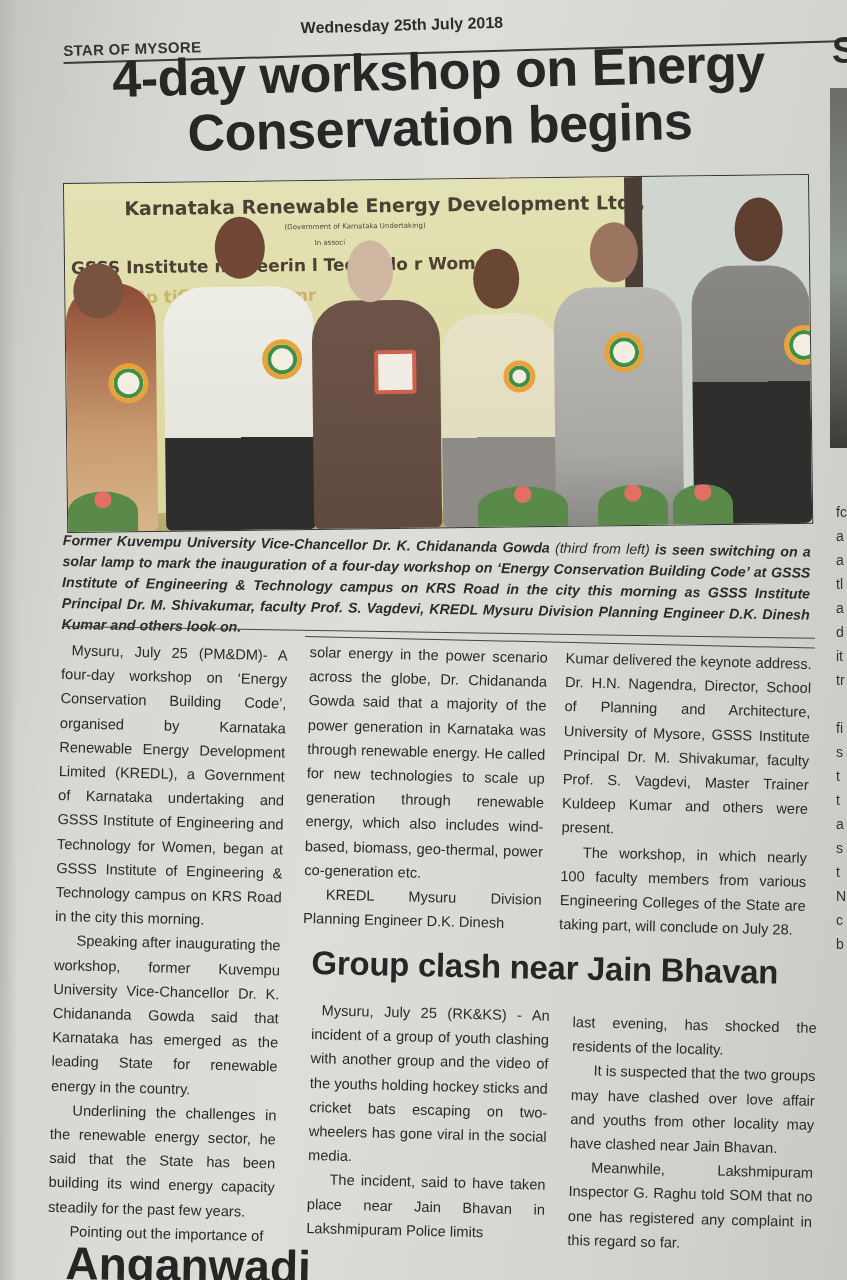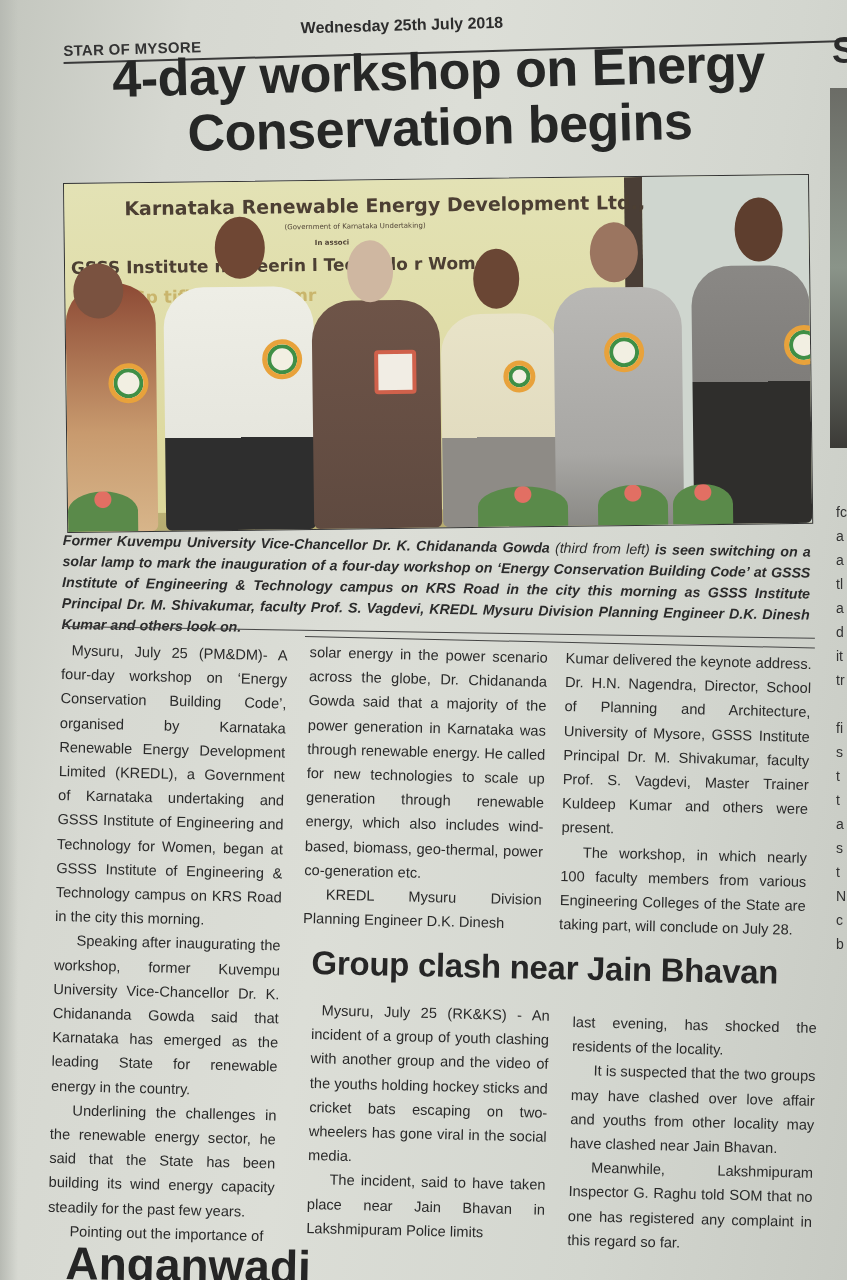--- a/index.html
+++ b/index.html
@@ -62,21 +62,21 @@
     <div>4-day workshop on Energy</div>
     <div>Conservation begins</div>
   </div>
 
   <div class="photo">
     <div class="banner-bg"></div>
     <div class="banner-dark"></div>
     <div class="banner-right"></div>
     <div class="banner-line" style="left:60px;top:14px;font-size:19px;">Karnataka Renewable Energy Development Ltd.,</div>
     <div class="banner-line" style="left:220px;top:42px;font-size:7px;font-weight:normal;">(Government of Karnataka Undertaking)</div>
-    <div class="banner-line" style="left:250px;top:58px;font-size:7px;font-weight:bold;">In associ</div>
+    <div class="banner-line" style="left:250px;top:58px;font-size:7px;font-weight:normal;">In associ</div>
     <div class="banner-line" style="left:6px;top:74px;font-size:17px;">GSSS Institute   ngineerin    l Technolo    r Women</div>
     <div class="banner-line" style="left:30px;top:104px;font-size:17px;color:#c9b56c;">ays Sp            tific      ining P     amr</div>
     <div class="banner-line" style="left:30px;top:126px;font-size:17px;color:#c9b56c;">LIGH</div>
 
     <div class="person" style="left:0;top:100px;width:90px;height:248px;background:linear-gradient(180deg,#8d4a35,#c89a6e 60%,#d7b58a);"></div>
     <div class="head" style="left:8px;top:80px;width:50px;height:55px;background:#7a5240;"></div>
     <div class="person" style="left:98px;top:105px;width:150px;height:243px;background:linear-gradient(180deg,#eeeee6 0,#e6e6de 62%,#2e2e2e 62%);"></div>
     <div class="head" style="left:150px;top:35px;width:50px;height:62px;background:#6f4734;"></div>
     <div class="person" style="left:246px;top:120px;width:128px;height:228px;background:linear-gradient(180deg,#6e5448,#5f4a40);"></div>
     <div class="head" style="left:282px;top:60px;width:46px;height:62px;background:#cfb7a1;"></div>

